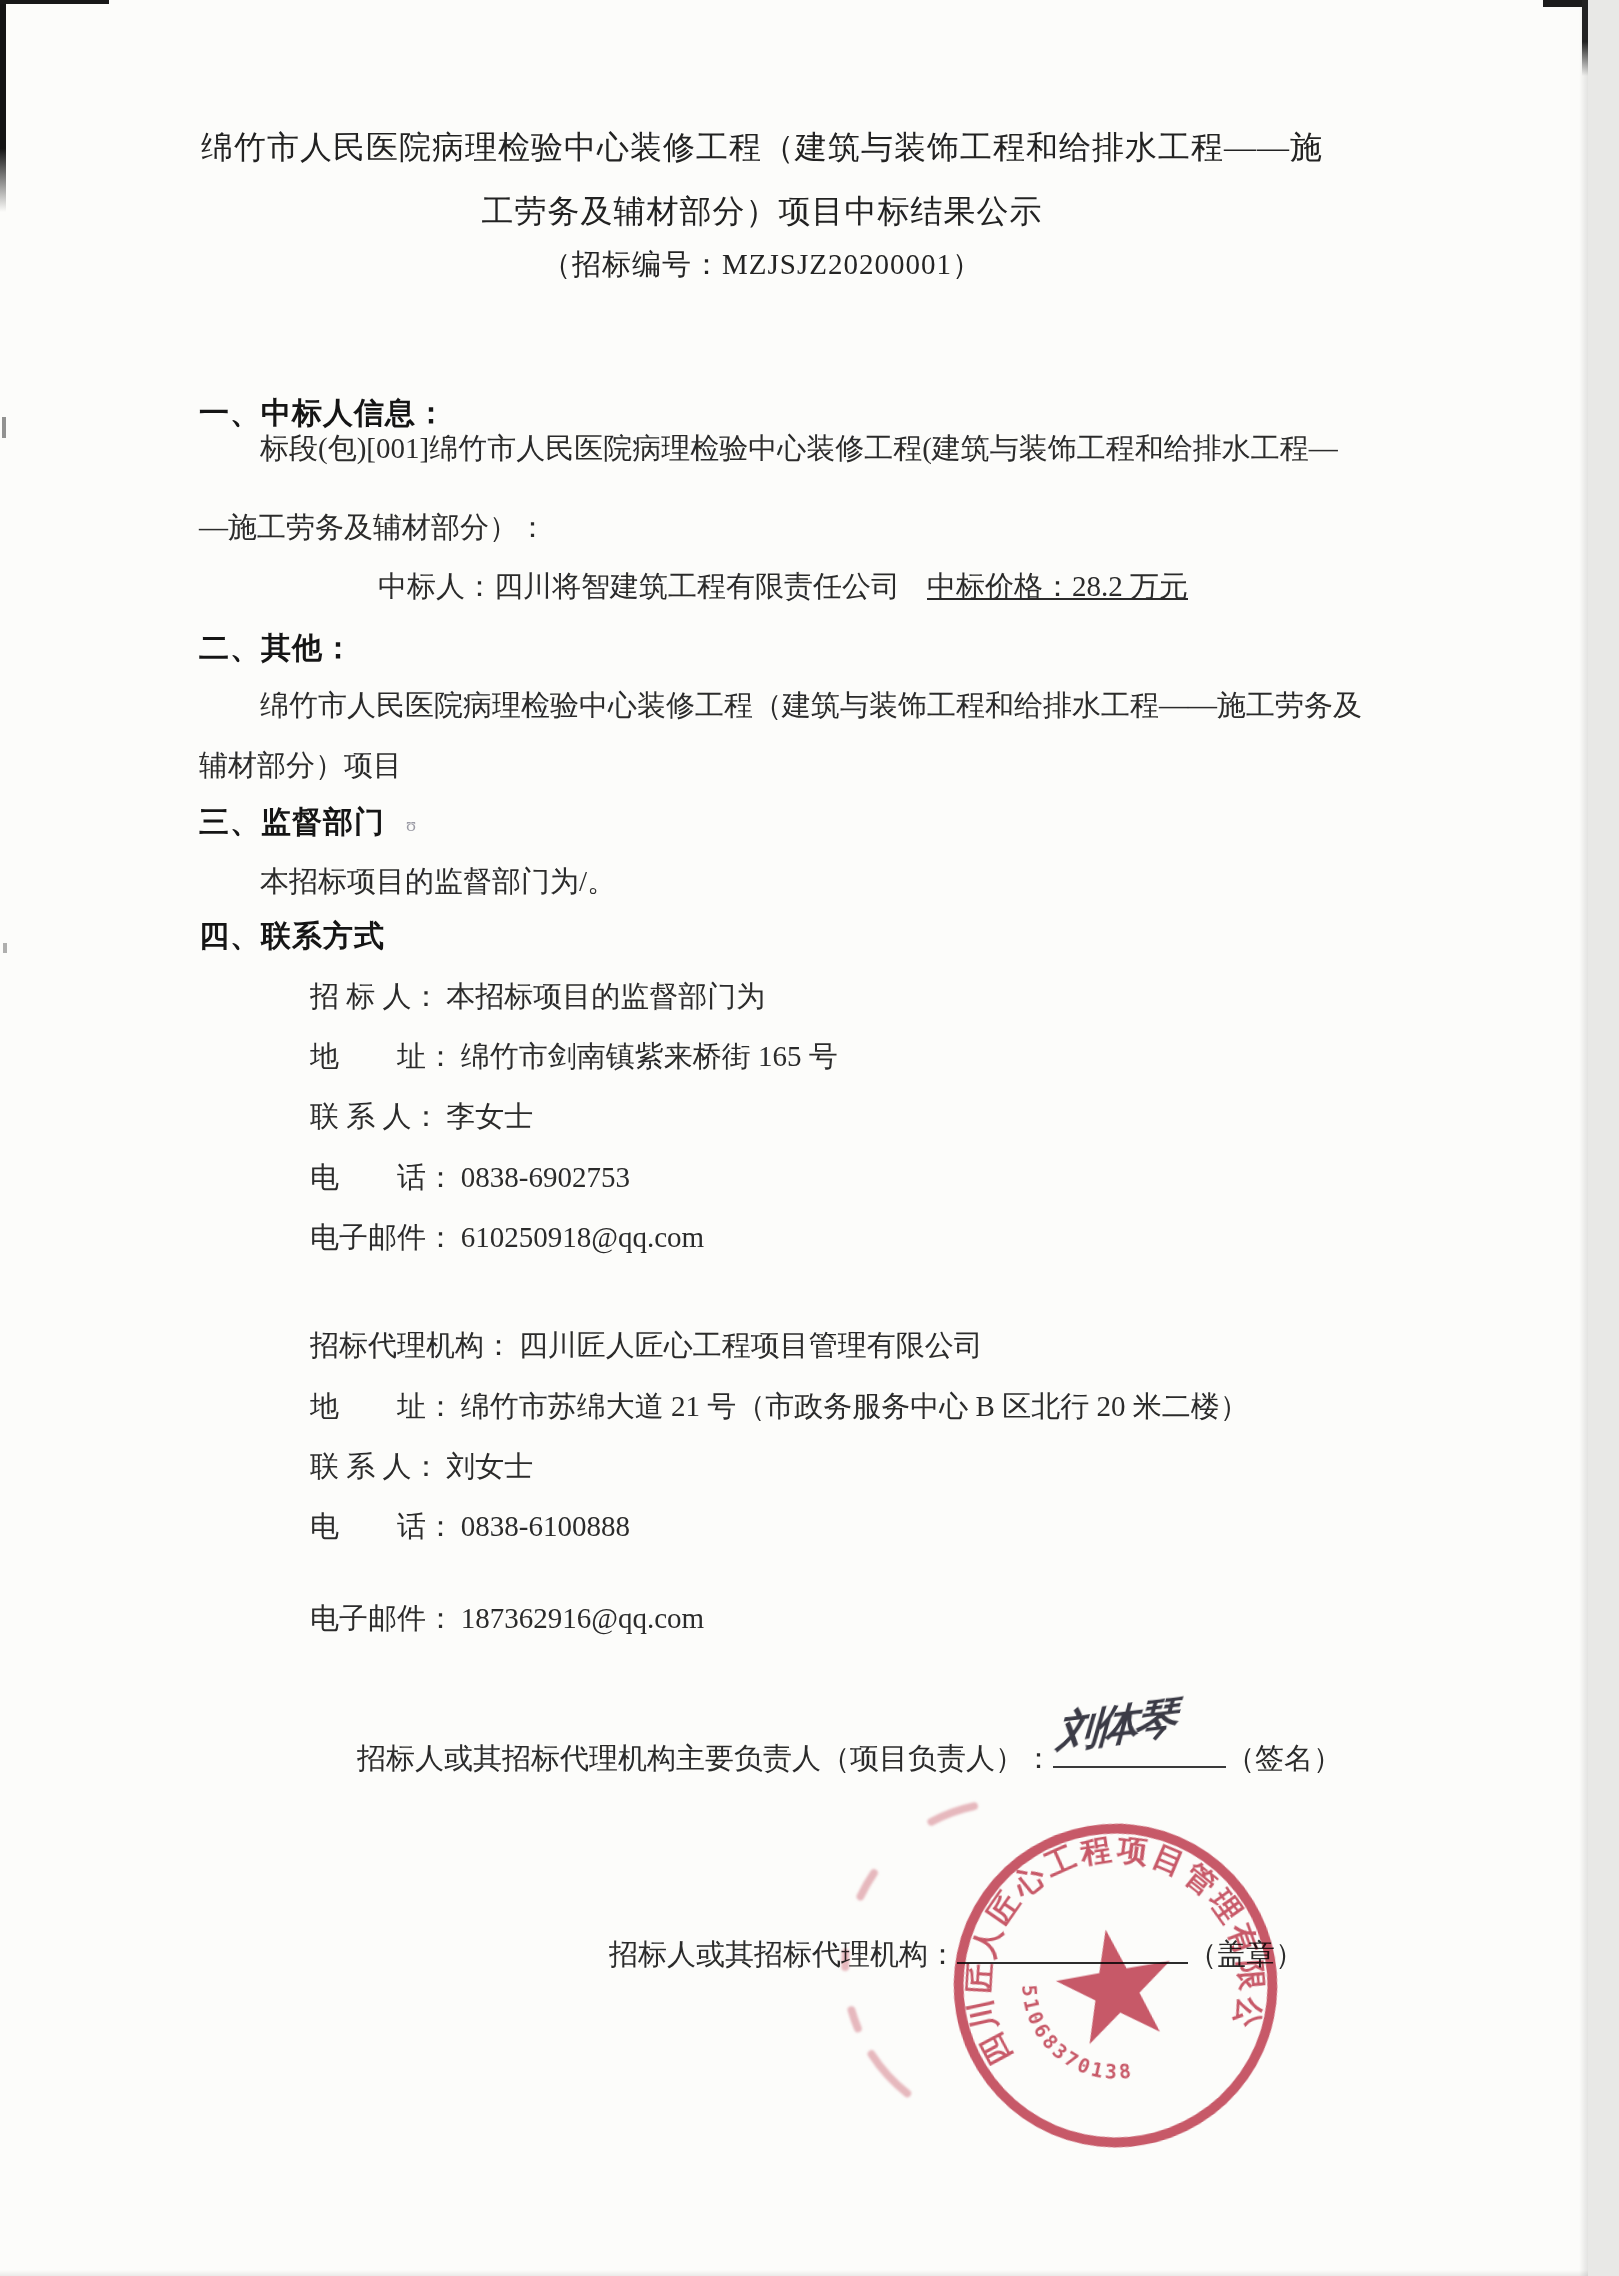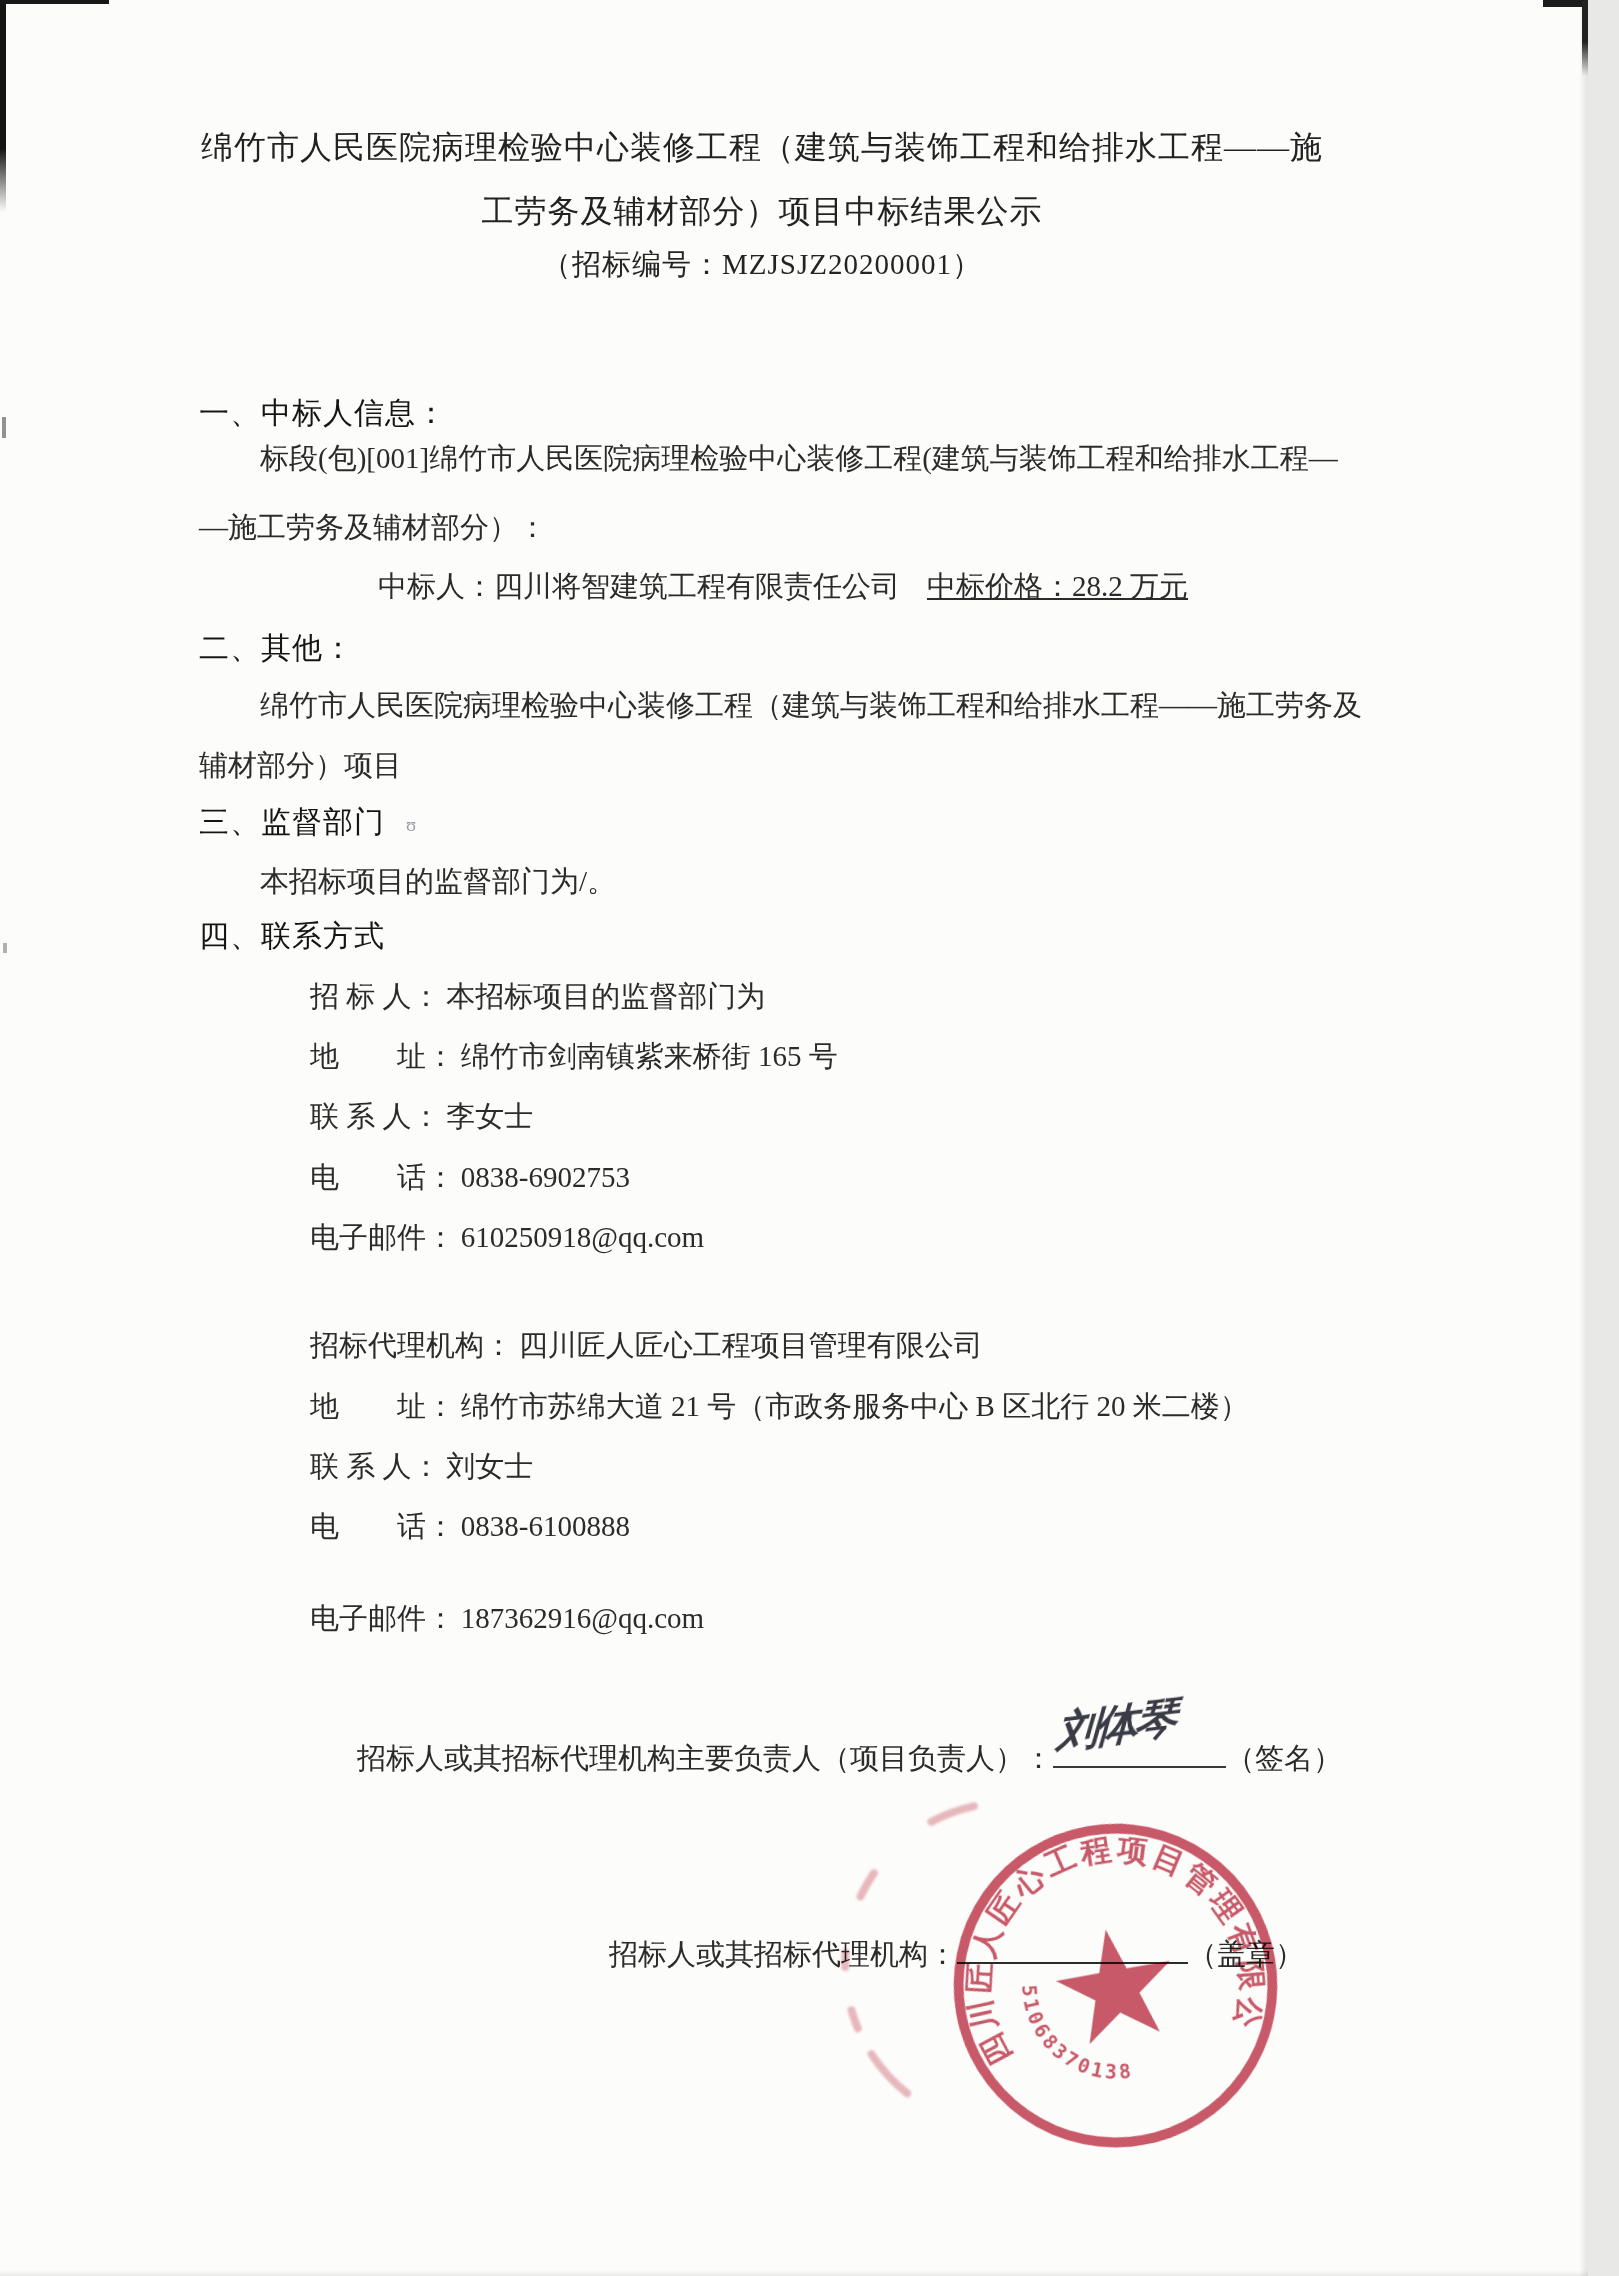--- a/index.html
+++ b/index.html
@@ -23,21 +23,21 @@
   .edge-right-strip{position:absolute;right:0;top:0;width:5.8px;height:76px;
     background:linear-gradient(180deg,#222 55%,rgba(34,34,34,0));}
   .speck-a{position:absolute;left:1.9px;top:417px;width:3.9px;height:21.3px;background:rgba(40,40,40,.5);}
   .speck-b{position:absolute;left:2.9px;top:943px;width:3.9px;height:9.7px;background:rgba(60,60,60,.4);}
 
   .line{position:absolute;white-space:nowrap;}
   .title{left:146px;width:1232px;text-align:center;font-size:32px;
     letter-spacing:1px;color:#222;font-weight:500;}
   .subtitle{font-size:29px;letter-spacing:1px;color:#242424;}
   .heading{font-family:"Liberation Sans","DejaVu Sans",sans-serif;
-    font-weight:400;font-size:30px;color:#151515;letter-spacing:1px;}
+    font-weight:700;font-size:30px;color:#151515;letter-spacing:1px;}
   .body-text{font-size:29px;color:#2b2b2b;}
   .stray{font-size:18.4px;color:#9a9aa4;}
 
   .row-pair{position:absolute;left:0;width:100%;}
   .row-pair .winner{position:absolute;left:378px;white-space:nowrap;}
   .row-pair .price{position:absolute;left:927px;white-space:nowrap;text-decoration:underline;}
 
   .contact-row{position:absolute;left:286px;white-space:nowrap;font-size:29px;color:#2b2b2b;}
   .contact-row .lbl{margin-right:5.8px;margin-left:24px;}
 
@@ -69,21 +69,21 @@
   <div class="edge-tr-strip"></div>
   <div class="edge-right-strip"></div>
   <div class="speck-a"></div>
   <div class="speck-b"></div>
 
   <div class="line title" style="top:126px;">绵竹市人民医院病理检验中心装修工程（建筑与装饰工程和给排水工程——施</div>
   <div class="line title" style="top:190px;">工劳务及辅材部分）项目中标结果公示</div>
   <div class="line title subtitle" style="top:245px;">（招标编号：MZJSJZ20200001）</div>
 
   <div class="line heading" style="top:393px;left:199px;">一、中标人信息：</div>
-  <div class="line body-text" style="top:439px;left:260px;">标段(包)[001]绵竹市人民医院病理检验中心装修工程(建筑与装饰工程和给排水工程—</div>
+  <div class="line body-text" style="top:429px;left:260px;">标段(包)[001]绵竹市人民医院病理检验中心装修工程(建筑与装饰工程和给排水工程—</div>
   <div class="line body-text" style="top:508px;left:199px;">—施工劳务及辅材部分）：</div>
   <div class="row-pair body-text" style="top:567px;">
     <span class="winner">中标人：四川将智建筑工程有限责任公司</span>
     <span class="price">中标价格：28.2 万元</span>
   </div>
 
   <div class="line heading" style="top:628px;left:199px;">二、其他：</div>
   <div class="line body-text" style="top:686px;left:260px;">绵竹市人民医院病理检验中心装修工程（建筑与装饰工程和给排水工程——施工劳务及</div>
   <div class="line body-text" style="top:746px;left:199px;">辅材部分）项目</div>
 

